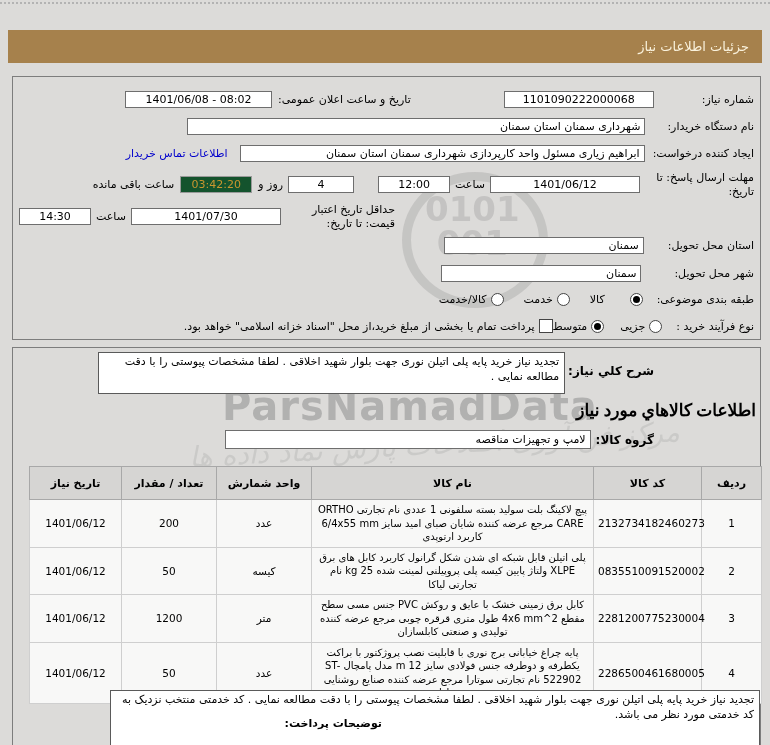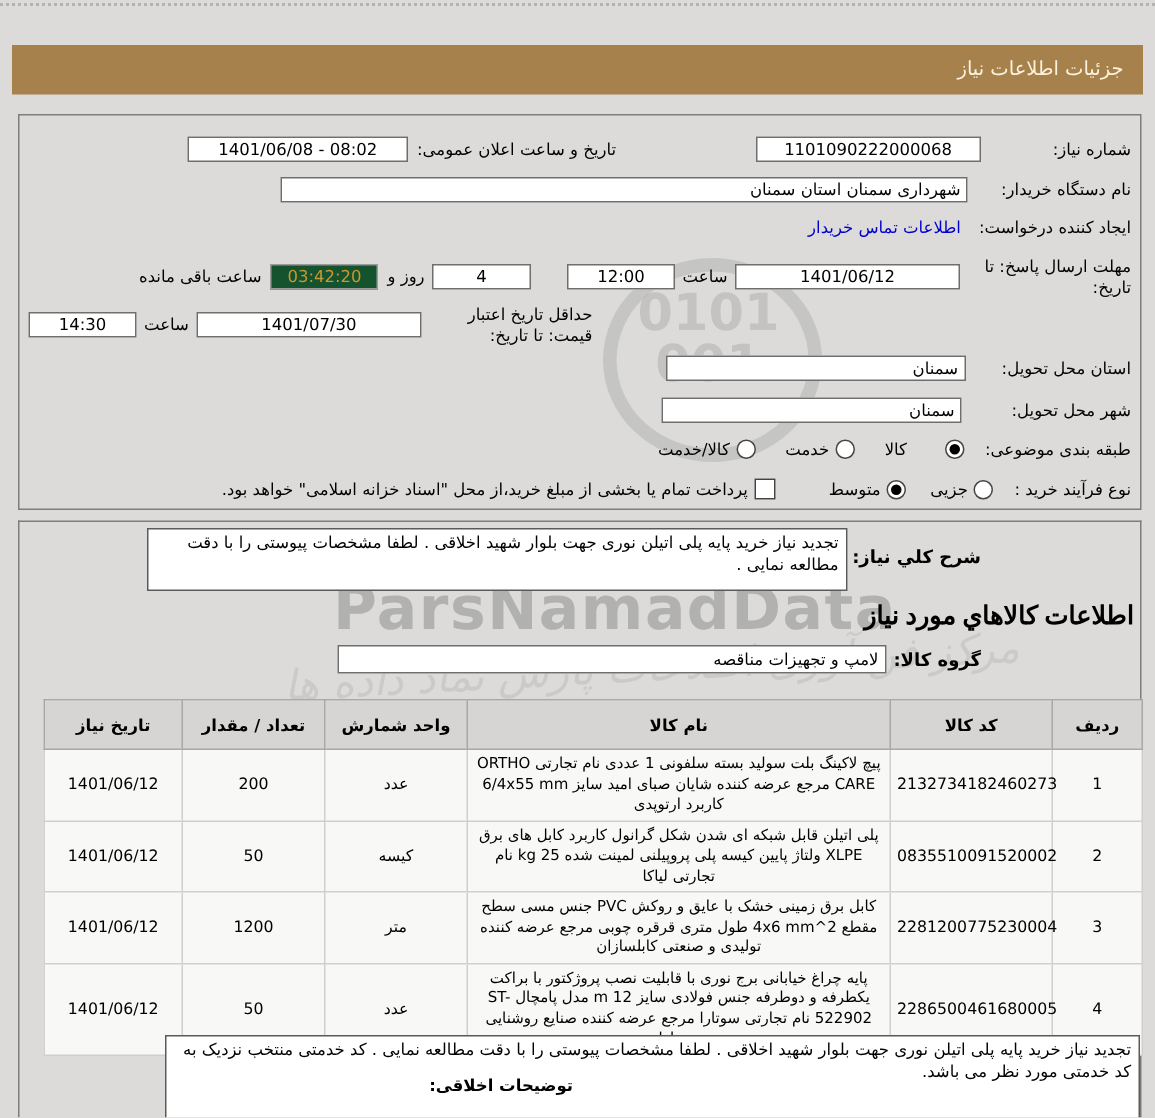--- a/index.html
+++ b/index.html
@@ -74,20 +74,21 @@
       <div class="inp ctr" style="width:147px;margin-right:6px;">1401/06/08 - 08:02</div>
     </div>
 
     <div class="frow" style="top:41px;">
       <span class="lbl">نام دستگاه خریدار:</span>
       <div class="inp rgt" style="width:458px;margin-right:22px;">شهرداری سمنان استان سمنان</div>
     </div>
 
     <div class="frow" style="top:68px;">
       <span class="lbl">ایجاد کننده درخواست:</span>
+      <div class="inp rgt" style="width:405px;margin-right:8px;">ابراهیم زیاری مسئول واحد کارپردازی شهرداری سمنان استان سمنان</div>
       <span class="link" style="margin-right:12px;">اطلاعات تماس خریدار</span>
     </div>
 
     <div class="frow" style="top:94px;">
       <span class="lbl2">مهلت ارسال پاسخ: تا تاریخ:</span>
       <div class="inp ctr" style="width:150px;margin-right:2px;">1401/06/12</div>
       <span class="lbl" style="margin-right:5px;">ساعت</span>
       <div class="inp ctr" style="width:72px;margin-right:5px;">12:00</div>
       <div class="inp ctr" style="width:66px;margin-right:24px;">4</div>
       <span class="lbl" style="margin-right:5px;">روز و</span>
@@ -131,21 +132,21 @@
     <div class="frow" style="top:242px;">
       <span class="lbl">نوع فرآیند خرید :</span>
       <span class="opt" style="margin-right:14px;">
         <span class="radio"></span>
         <span>جزیی</span>
       </span>
       <span class="opt" style="margin-right:16px;">
         <span class="radio sel"></span>
         <span>متوسط</span>
       </span>
-      <span class="opt" style="margin-right:36px;">
+      <span class="opt" style="">
         <span class="chk"></span>
         <span>پرداخت تمام یا بخشی از مبلغ خرید،از محل "اسناد خزانه اسلامی" خواهد بود.</span>
       </span>
     </div>
   </div>
 
   <div class="panel panel2">
 
     <div class="frow" style="top:4px;align-items:flex-start;padding-right:100px;">
       <span class="lbl b" style="font-size:12px;margin-top:12px;">شرح کلي نیاز:</span>
@@ -208,15 +209,15 @@
           <td class="ltr">2286500461680005</td>
           <td class="name">پایه چراغ خیابانی برج نوری با قابلیت نصب پروژکتور با براکت یکطرفه و دوطرفه جنس فولادی سایز 12 m مدل پامچال ST-522902 نام تجارتی سوتارا مرجع عرضه کننده صنایع روشنایی سوتارا</td>
           <td>عدد</td>
           <td>50</td>
           <td class="ltr">1401/06/12</td>
         </tr>
       </tbody>
     </table>
 
     <div class="descbox notesbox">تجدید نیاز خرید پایه پلی اتیلن نوری جهت بلوار شهید اخلاقی . لطفا مشخصات پیوستی را با دقت مطالعه نمایی . کد خدمتی منتخب نزدیک به کد خدمتی مورد نظر می باشد.</div>
-    <div class="noteslabel">توضیحات اخلاقی:</div>
+    <div class="noteslabel">توضیحات پرداخت:</div>
   </div>
 </div>
 
 </body></html>

